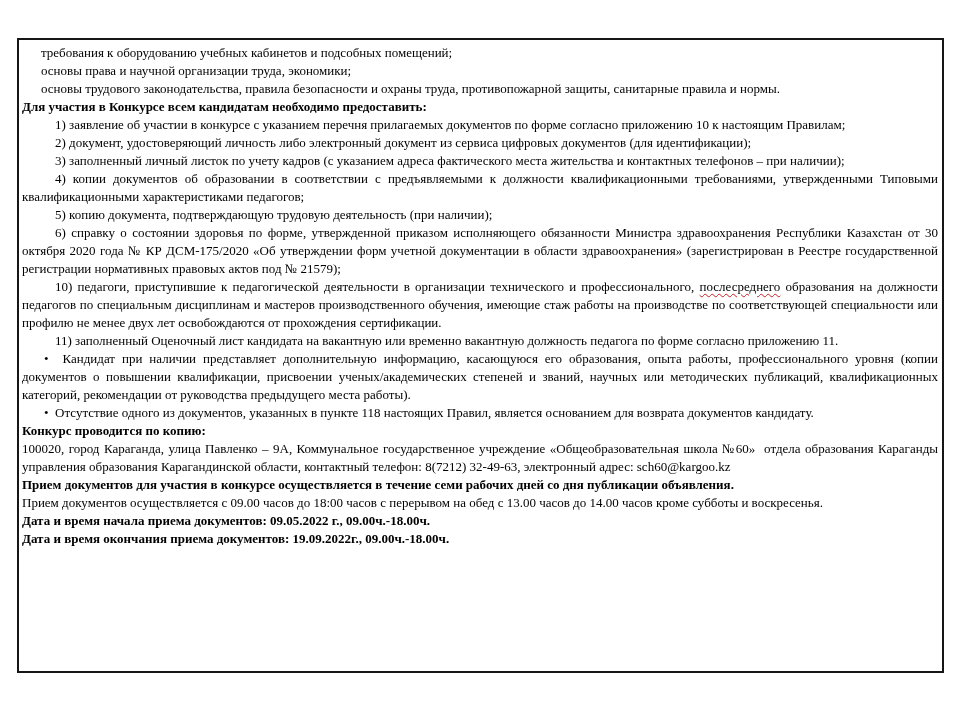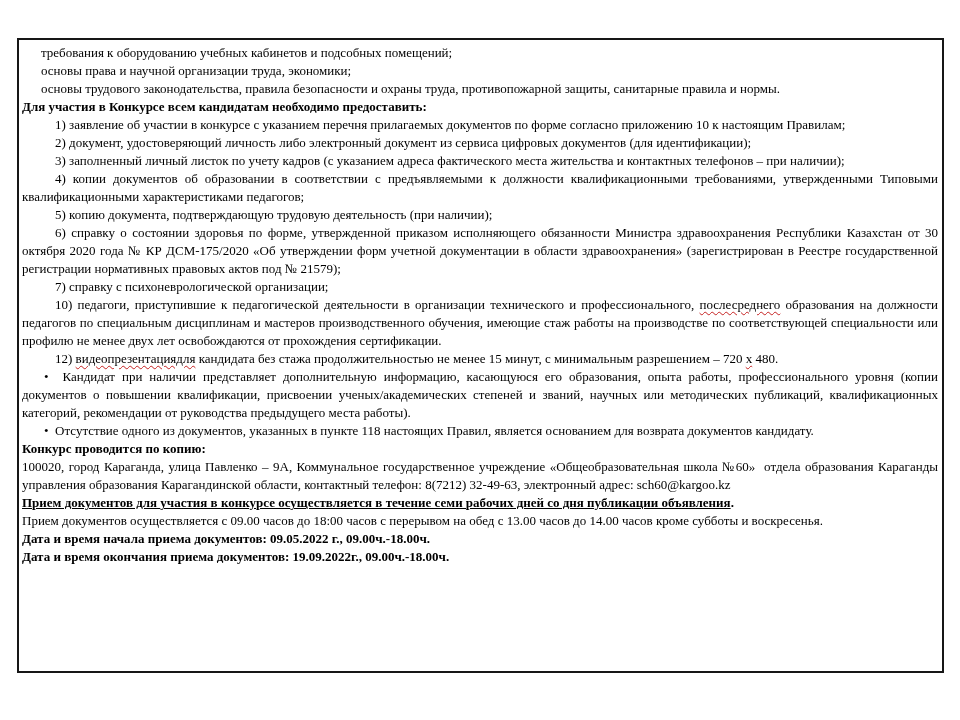--- a/index.html
+++ b/index.html
@@ -41,21 +41,21 @@
   p.para {
     margin: 0;
     padding: 0;
     text-align: justify;
   }
   .indent-sm { text-indent: 19px; }
   .indent    { text-indent: 33px; }
   .bullet    { text-indent: 22px; }
   .gap-before { margin-top: 18px; }
   .b { font-weight: bold; }
-  .u { text-decoration: underline; text-decoration-thickness: 1px; }
+  .u { text-decoration-thickness: 1px; }
   .sq {
     text-decoration-line: underline;
     text-decoration-style: wavy;
     text-decoration-color: #c52222;
     text-decoration-thickness: 1px;
     text-underline-offset: 2px;
   }
 </style>
 </head>
 <body>
@@ -66,23 +66,22 @@
         <p class="para indent-sm"><span>требования к оборудованию учебных кабинетов и подсобных помещений;</span></p>
         <p class="para indent-sm"><span>основы права и научной организации труда, экономики;</span></p>
         <p class="para indent-sm"><span>основы трудового законодательства, правила безопасности и охраны труда, противопожарной защиты, санитарные правила и нормы.</span></p>
         <p class="para"><span class="b">Для участия в Конкурсе всем кандидатам необходимо предоставить:</span></p>
         <p class="para indent"><span>1) заявление об участии в конкурсе с указанием перечня прилагаемых документов по форме согласно приложению 10 к настоящим Правилам;</span></p>
         <p class="para indent"><span>2) документ, удостоверяющий личность либо электронный документ из сервиса цифровых документов (для идентификации);</span></p>
         <p class="para indent"><span>3) заполненный личный листок по учету кадров (с указанием адреса фактического места жительства и контактных телефонов – при наличии);</span></p>
         <p class="para indent"><span>4) копии документов об образовании в соответствии с предъявляемыми к должности квалификационными требованиями, утвержденными Типовыми квалификационными характеристиками педагогов;</span></p>
         <p class="para indent"><span>5) копию документа, подтверждающую трудовую деятельность (при наличии);</span></p>
         <p class="para indent"><span>6) справку о состоянии здоровья по форме, утвержденной приказом исполняющего обязанности Министра здравоохранения Республики Казахстан от 30 октября 2020 года № КР ДСМ-175/2020 «Об утверждении форм учетной документации в области здравоохранения» (зарегистрирован в Реестре государственной регистрации нормативных правовых актов под № 21579);</span></p>
-        <p class="para indent"><span>7) справку с психоневрологической организации;</span></p>
         <p class="para indent"><span>10) педагоги, приступившие к педагогической деятельности в организации технического и профессионального, </span><span class="sq">послесреднего</span><span> образования на должности педагогов по специальным дисциплинам и мастеров производственного обучения, имеющие стаж работы на производстве по соответствующей специальности или профилю не менее двух лет освобождаются от прохождения сертификации.</span></p>
-        <p class="para indent"><span>12) </span><span class="sq">видеопрезентациядля</span><span> кандидата без стажа продолжительностью не менее 15 минут, с минимальным разрешением – 720 </span><span class="sq">х</span><span> 480.</span></p>
+        <p class="para indent"><span>11) заполненный Оценочный лист кандидата на вакантную или временно вакантную должность педагога по форме согласно приложению 11.</span></p>
         <p class="para bullet"><span>•&nbsp; Кандидат при наличии представляет дополнительную информацию, касающуюся его образования, опыта работы, профессионального уровня (копии документов о повышении квалификации, присвоении ученых/академических степеней и званий, научных или методических публикаций, квалификационных категорий, рекомендации от руководства предыдущего места работы).</span></p>
         <p class="para bullet"><span>•&nbsp; Отсутствие одного из документов, указанных в пункте 118 настоящих Правил, является основанием для возврата документов кандидату.</span></p>
         <p class="para gap-before"><span class="b">Конкурс проводится по копию:</span></p>
         <p class="para"><span>100020, город Караганда, улица Павленко – 9А, Коммунальное государственное учреждение «Общеобразовательная школа №60»&nbsp; отдела образования Караганды управления образования Карагандинской области, контактный телефон: 8(7212) 32-49-63, электронный адрес: sch60@kargoo.kz</span></p>
         <p class="para"><span class="b u">Прием документов для участия в конкурсе осуществляется в течение семи рабочих дней со дня публикации объявления</span><span class="b">.</span></p>
         <p class="para"><span>Прием документов осуществляется с 09.00 часов до 18:00 часов с перерывом на обед с 13.00 часов до 14.00 часов кроме субботы и воскресенья.</span></p>
         <p class="para"><span class="b">Дата и время начала приема документов: 09.05.2022 г., 09.00ч.-18.00ч.</span></p>
         <p class="para"><span class="b">Дата и время окончания приема документов: 19.09.2022г., 09.00ч.-18.00ч.</span></p>
       </div>
   </div>

